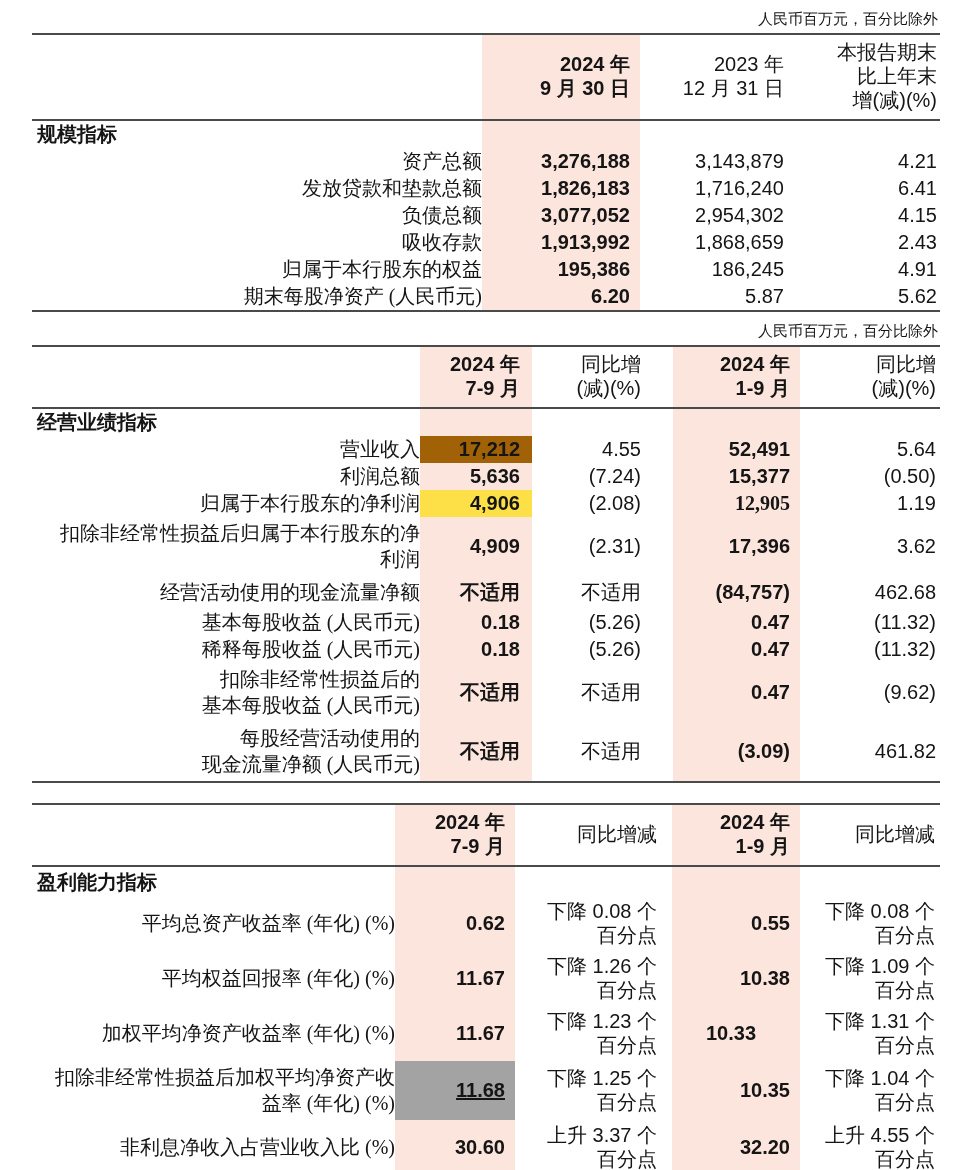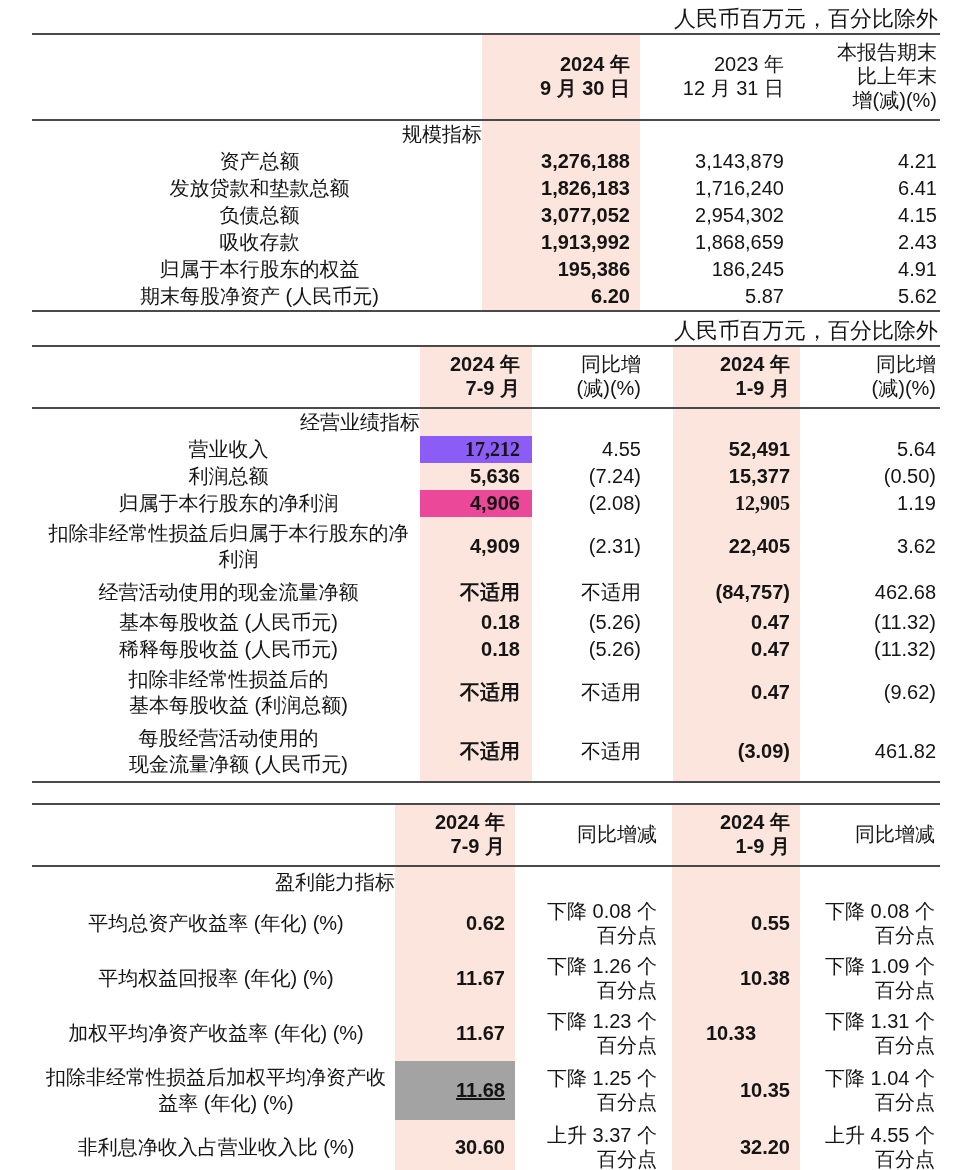--- a/index.html
+++ b/index.html
@@ -3,38 +3,38 @@
 <meta charset="utf-8">
 <style>
   * { box-sizing: border-box; }
   html,body { margin:0; padding:0; }
   body {
     width:972px; height:1170px; overflow:hidden;
     background:#ffffff; color:#151515;
     font-family:"Liberation Sans","DejaVu Sans",sans-serif;
   }
   .page { padding:8px 32px 0 32px; }
-  .note { font-size:22px; line-height:21px; text-align:right; padding-right:2px; }
+  .note { font-size:15px; line-height:21px; text-align:right; padding-right:2px; }
   .note1 { margin-bottom:4px; }
   .note2 { margin-top:8px; margin-bottom:4px; }
   table {
     border-collapse:collapse; table-layout:fixed; width:908px;
     border-top:2px solid #4a4a4a; border-bottom:2px solid #4a4a4a;
   }
   th {
     font-size:20px; font-weight:normal; line-height:24px;
     text-align:right; vertical-align:middle; white-space:pre-line;
     padding:5px 0 7px 0; border-bottom:2px solid #4a4a4a;
   }
   td { font-size:20px; line-height:26px; vertical-align:middle; padding:0 0 1px 0; }
-  .lbl { text-align:center; white-space:pre-line; padding-left:5px; }
+  .lbl { text-align:right; white-space:pre-line; padding-left:5px;font-family:Liberation Serif, serif; }
   .v { text-align:right; }
   .b { font-weight:bold; }
   .chg { white-space:pre-line; line-height:24px; }
-  .sec { font-weight:normal; text-align:right; padding-left:5px; }
+  .sec { font-weight:bold; text-align:left; padding-left:5px; }
   .pk { background:#fce5dc; }
   #t1 .c1 { padding-right:10px; } #t1 .c2 { padding-right:13px; } #t1 .c3 { padding-right:3px; }
   #t2 .c1 { padding-right:12px; } #t2 .c2 { padding-right:32px; } #t2 .c3 { padding-right:10px; } #t2 .c4 { padding-right:4px; }
   #t2 td.sp { padding-top:3px; padding-bottom:4px; }
   #t3 { margin-top:20px; }
   #t3 .c1 { padding-right:10px; } #t3 .c2 { padding-right:15px; } #t3 .c3 { padding-right:10px; } #t3 .c4 { padding-right:5px; }
   #t3 tbody td { padding-top:3px; padding-bottom:4px; }
   #t3 tr.secrow td { padding-top:2px; padding-bottom:1px;margin-top:21px; }
 </style>
 </head>
@@ -135,45 +135,45 @@
     <tbody>
       <tr>
         <td class="sec">经营业绩指标</td>
         <td class="pk" style="background-color: rgb(252, 229, 220);"></td>
         <td></td>
         <td class="pk" style="background-color: rgb(252, 229, 220);"></td>
         <td></td>
       </tr>
       <tr>
         <td class="lbl">营业收入</td>
-        <td class="v b pk c1" style="background-color: #8b5cf6; font-family: Liberation Serif, serif;">17,212</td>
+        <td class="v b pk c1" style="background-color: #a16207;">17,212</td>
         <td class="v c2">4.55</td>
         <td class="v b pk c3" style="background-color: rgb(252, 229, 220);">52,491</td>
         <td class="v c4">5.64</td>
       </tr>
       <tr>
         <td class="lbl">利润总额</td>
         <td class="v b pk c1" style="background-color: rgb(252, 229, 220);">5,636</td>
         <td class="v c2">(7.24)</td>
         <td class="v b pk c3" style="background-color: rgb(252, 229, 220);">15,377</td>
         <td class="v c4">(0.50)</td>
       </tr>
       <tr>
         <td class="lbl">归属于本行股东的净利润</td>
-        <td class="v b pk c1" style="background-color: #ec4899;">4,906</td>
+        <td class="v b pk c1" style="background-color: #fde047;">4,906</td>
         <td class="v c2">(2.08)</td>
         <td class="v b pk c3" style="background-color: rgb(252, 229, 220); font-family: Liberation Serif, serif;">12,905</td>
         <td class="v c4">1.19</td>
       </tr>
       <tr>
         <td class="lbl sp">扣除非经常性损益后归属于本行股东的净
 　利润</td>
         <td class="v b pk c1 sp" style="background-color: rgb(252, 229, 220);">4,909</td>
         <td class="v c2 sp">(2.31)</td>
-        <td class="v b pk c3 sp" style="background-color: rgb(252, 229, 220);">22,405</td>
+        <td class="v b pk c3 sp" style="background-color: rgb(252, 229, 220);">17,396</td>
         <td class="v c4 sp">3.62</td>
       </tr>
       <tr>
         <td class="lbl sp">经营活动使用的现金流量净额</td>
         <td class="v b pk c1 sp" style="background-color: rgb(252, 229, 220);">不适用</td>
         <td class="v c2 sp">不适用</td>
         <td class="v b pk c3 sp" style="background-color: rgb(252, 229, 220);">(84,757)</td>
         <td class="v c4 sp">462.68</td>
       </tr>
       <tr>
@@ -185,21 +185,21 @@
       </tr>
       <tr>
         <td class="lbl">稀释每股收益 (人民币元)</td>
         <td class="v b pk c1" style="background-color: rgb(252, 229, 220);">0.18</td>
         <td class="v c2">(5.26)</td>
         <td class="v b pk c3" style="background-color: rgb(252, 229, 220);">0.47</td>
         <td class="v c4">(11.32)</td>
       </tr>
       <tr>
         <td class="lbl sp">扣除非经常性损益后的
-　基本每股收益 (利润总额)</td>
+　基本每股收益 (人民币元)</td>
         <td class="v b pk c1 sp" style="background-color: rgb(252, 229, 220);">不适用</td>
         <td class="v c2 sp">不适用</td>
         <td class="v b pk c3 sp" style="background-color: rgb(252, 229, 220);">0.47</td>
         <td class="v c4 sp">(9.62)</td>
       </tr>
       <tr>
         <td class="lbl sp">每股经营活动使用的
 　现金流量净额 (人民币元)</td>
         <td class="v b pk c1 sp" style="background-color: rgb(252, 229, 220);">不适用</td>
         <td class="v c2 sp">不适用</td>

